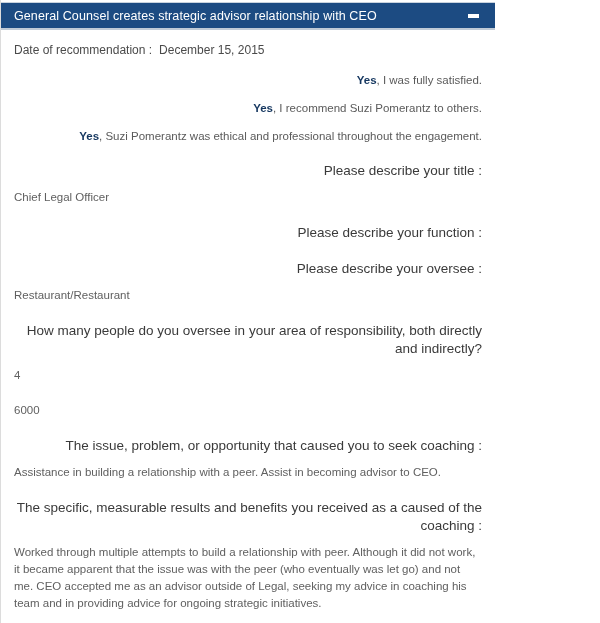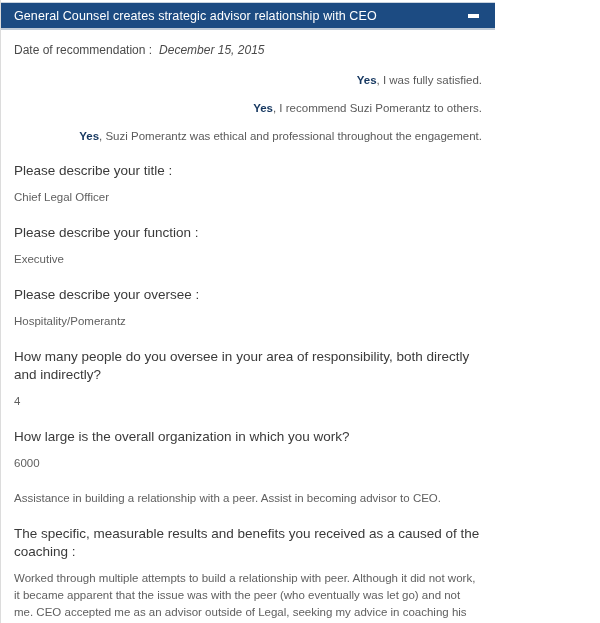--- a/index.html
+++ b/index.html
@@ -64,21 +64,21 @@
   .panel-body {
     padding: 12px 13px 0 13px;
   }
   .meta-line {
     font-size: 12px;
     color: #4a4a4a;
     margin: 0 0 14px 0;
     line-height: 16px;
   }
   .meta-line .meta-label { }
-  .meta-line .meta-value { padding-left: 7px; font-style: italic; }
+  .meta-line .meta-value { padding-left: 7px; }
 
   .affirm {
     font-size: 11.5px;
     color: #5a5a5a;
     line-height: 16px;
     margin: 0 0 12px 0;
     text-align: right;
   }
   .affirm .yes {
     color: #14365f;
@@ -86,20 +86,21 @@
   }
   .affirm:last-of-type { margin-bottom: 2px; }
 
   .qa-block { margin-top: 18px; }
   .question {
     font-size: 13.5px;
     color: #3a3a3a;
     line-height: 18px;
     margin: 0 0 9px 0;
     font-weight: 400;
+    text-align: right;
   }
   .answer {
     font-size: 11.5px;
     color: #606060;
     line-height: 17px;
     margin: 0;
   }
   .answer.para { margin-bottom: 0; }
 </style>
 </head>
@@ -126,39 +127,38 @@
 
     <p class="affirm"><span class="yes">Yes</span><span>, Suzi Pomerantz was ethical and professional throughout the engagement.</span></p>
 
     <div class="qa-block">
       <p class="question">Please describe your title :</p>
       <p class="answer">Chief Legal Officer</p>
     </div>
 
     <div class="qa-block">
       <p class="question">Please describe your function :</p>
-      <p class="answer">Executive</p>
     </div>
 
     <div class="qa-block">
       <p class="question">Please describe your oversee :</p>
-      <p class="answer">Hospitality/Pomerantz</p>
+      <p class="answer">Restaurant/Restaurant</p>
     </div>
 
     <div class="qa-block">
       <p class="question">How many people do you oversee in your area of responsibility, both directly and indirectly?</p>
       <p class="answer">4</p>
     </div>
 
     <div class="qa-block">
-      <p class="question">How large is the overall organization in which you work?</p>
       <p class="answer">6000</p>
     </div>
 
     <div class="qa-block">
+      <p class="question">The issue, problem, or opportunity that caused you to seek coaching :</p>
       <p class="answer">Assistance in building a relationship with a peer. Assist in becoming advisor to CEO.</p>
     </div>
 
     <div class="qa-block">
       <p class="question">The specific, measurable results and benefits you received as a caused of the coaching :</p>
       <p class="answer para">Worked through multiple attempts to build a relationship with peer. Although it did not work, it became apparent that the issue was with the peer (who eventually was let go) and not me. CEO accepted me as an advisor outside of Legal, seeking my advice in coaching his team and in providing advice for ongoing strategic initiatives.</p>
     </div>
 
   </div>
 </div>

